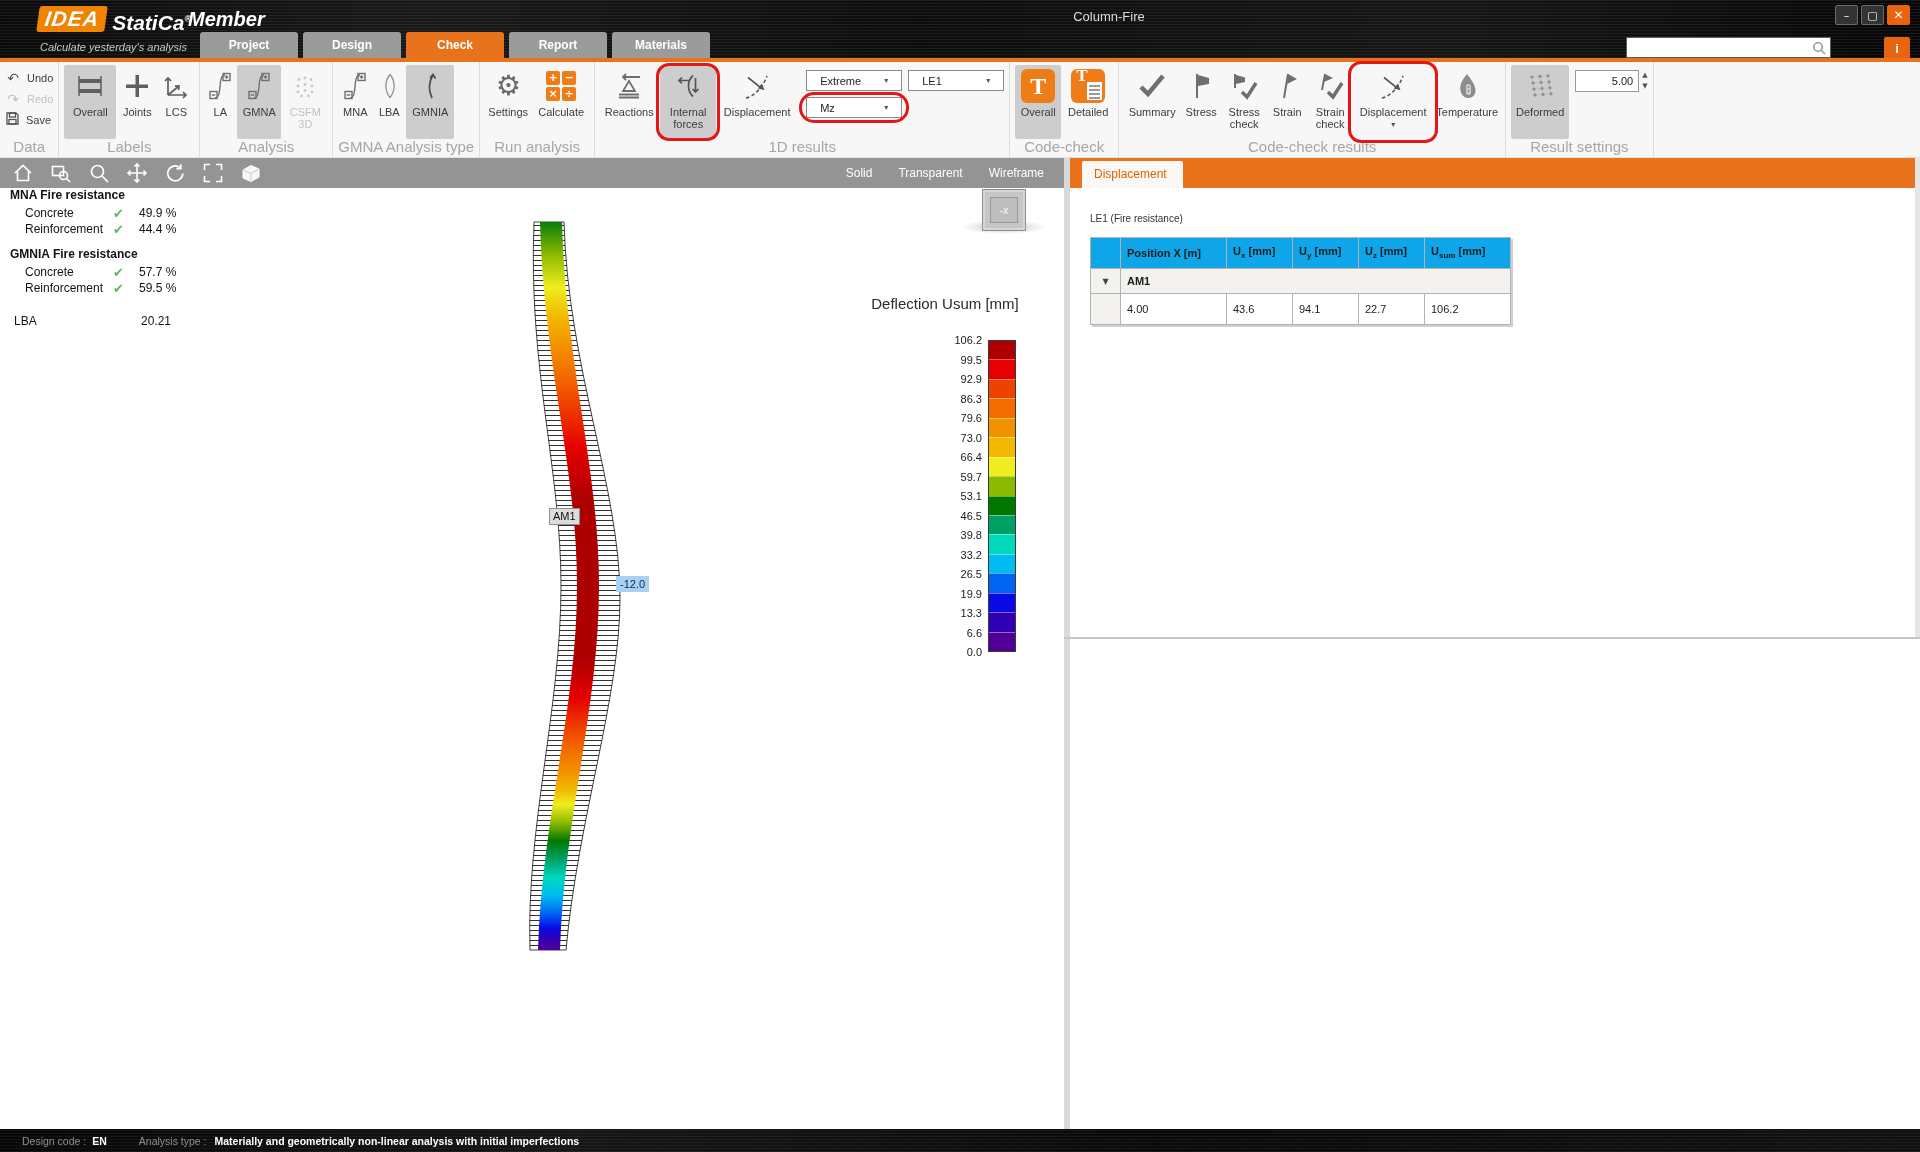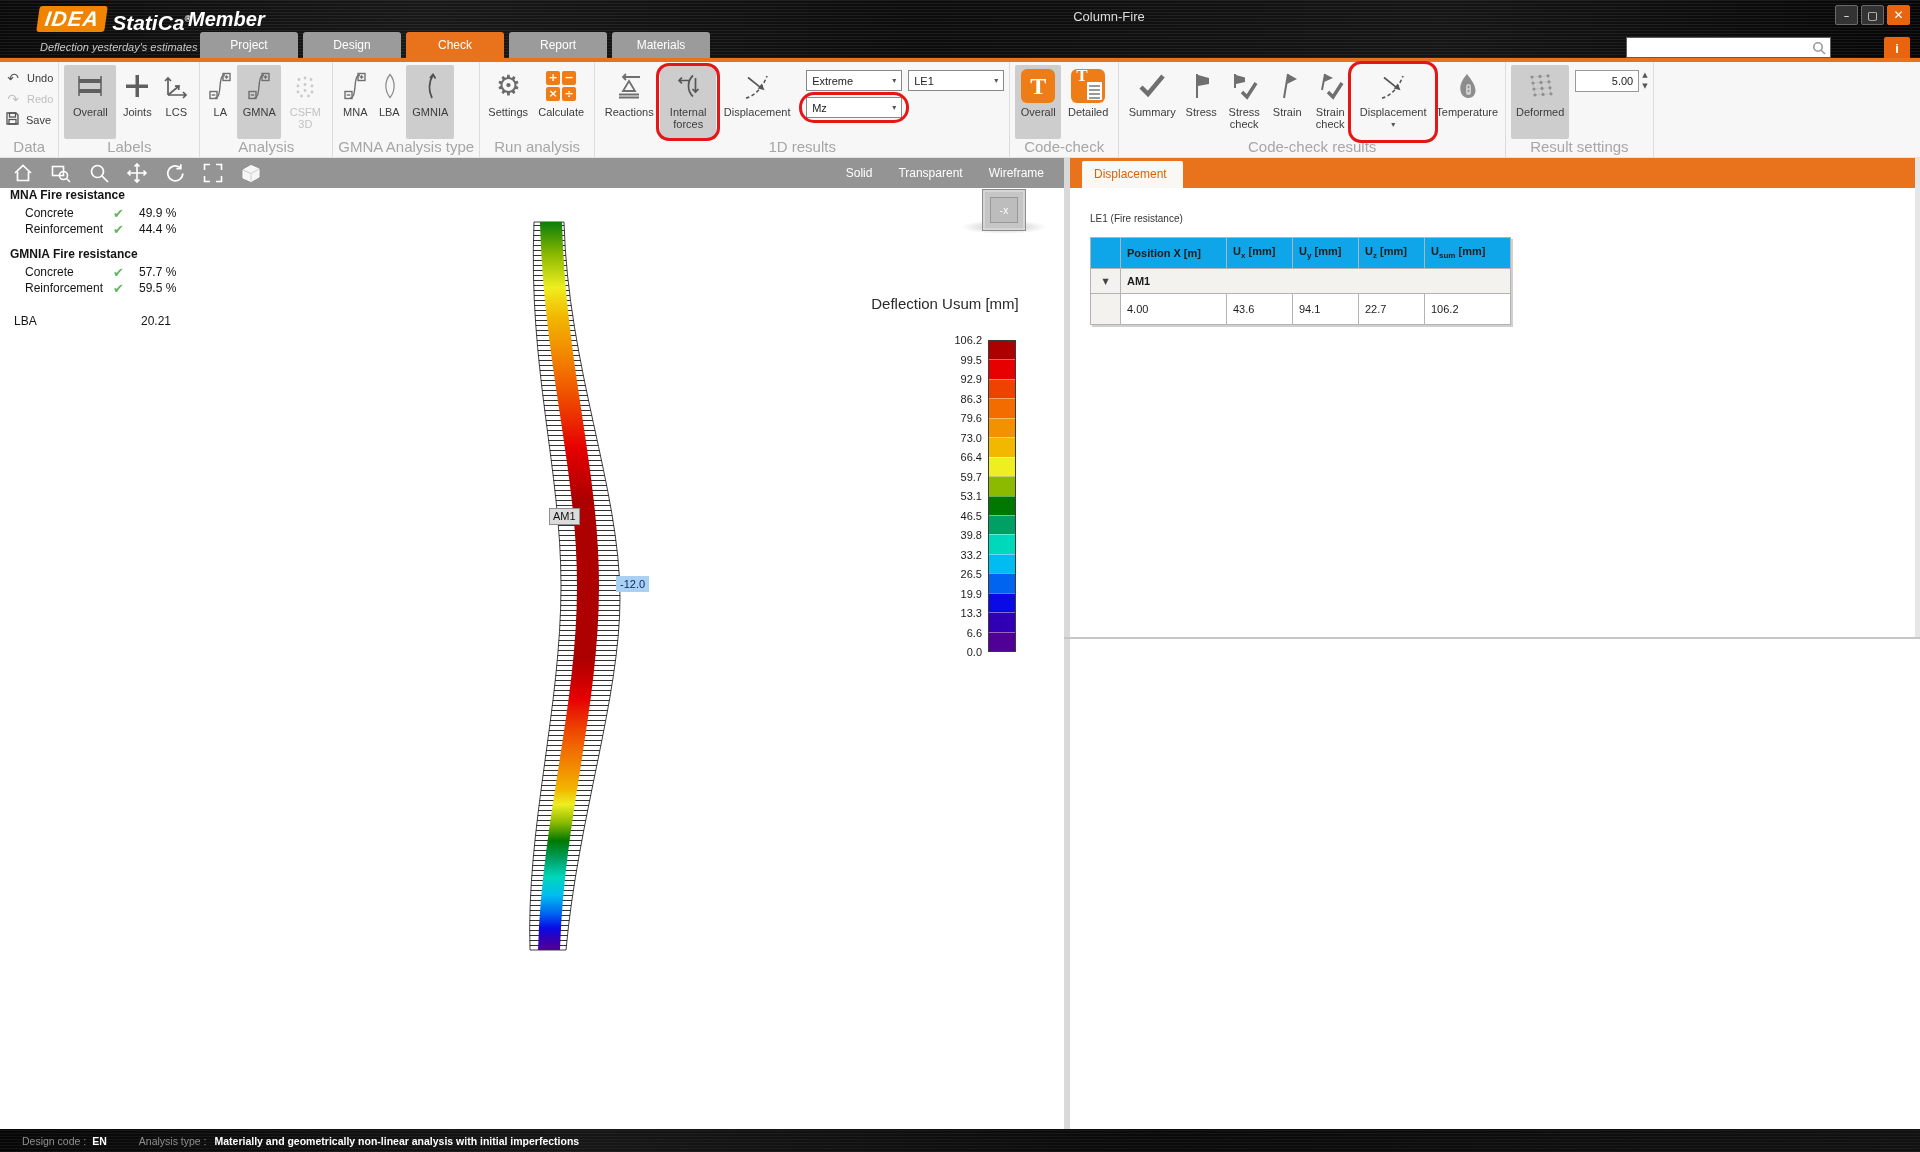--- a/index.html
+++ b/index.html
@@ -22,21 +22,21 @@
 .win-controls { position:absolute; top:5px; right:10px; display:flex; gap:3px; }
 .win-btn { width:23px; height:20px; display:flex; align-items:center; justify-content:center; color:#fff;
   font-size:11px; background:#333; border:1px solid #6a6a6a; border-radius:2px; font-family:"DejaVu Sans",sans-serif; }
 .win-btn.close { background:#e8640f; border-color:#e8640f; font-size:12px; }
 .searchwrap { position:absolute; top:37px; left:1626px; width:205px; height:21px; background:#fff; border:1px solid #5c5c5c; display:flex; align-items:center; }
 .searchwrap input { flex:1; min-width:0; border:none; outline:none; height:100%; padding:0 5px; font-size:12px; background:transparent; }
 .searchwrap svg { margin-right:4px; flex:0 0 auto; }
 .info-btn { position:absolute; top:37px; right:10px; width:26px; height:23px; background:#e8640f; color:#fff;
   font-weight:bold; font-size:13px; display:flex; align-items:center; justify-content:center; border-radius:2px; }
 .tabs { position:absolute; left:200px; bottom:0; display:flex; gap:5px; }
-.tab { width:98px; height:26px; background:#9b9b9b; color:#fff; font-weight:normal; font-size:12px;
+.tab { width:98px; height:26px; background:#9b9b9b; color:#fff; font-weight:bold; font-size:12px;
   display:flex; align-items:center; justify-content:center; border-radius:3px 3px 0 0; cursor:default; }
 .tab.active { background:#e9731c; }
 .accent-strip { position:absolute; top:58px; left:0; width:100%; height:4px; background:#e9731c; }
 
 
 .ribbon { position:absolute; top:62px; left:0; width:100%; height:96px; background:#f7f7f7;
   border-bottom:1px solid #e3e3e3; display:flex; align-items:stretch; }
 .rgroup { display:flex; flex-direction:column; border-right:1px solid #dcdcdc; padding:3px 5px 0; }
 .rgroup-content { flex:1; display:flex; align-items:flex-start; gap:2px; }
 .rgroup-content.col { flex-direction:column; gap:6px; align-items:flex-start; padding-top:5px; }
@@ -46,21 +46,21 @@
 .rbtn .ric { height:34px; display:flex; align-items:center; justify-content:center; margin-bottom:3px; }
 .rbtn.selected { background:#cdcdcd; }
 .rbtn.disabled { color:#c2c2c2; }
 .glyph { font-family:"DejaVu Sans",sans-serif; }
 .mini { display:flex; align-items:center; gap:6px; height:15px; font-size:11px; color:#3c3c3c; }
 .mini.disabled { color:#c0c0c0; }
 .mini .glyph { font-size:14px; line-height:14px; color:#555; width:16px; text-align:center; }
 .mini.disabled .glyph { color:#c0c0c0; }
 .dd-grid { display:grid; grid-template-columns:96px 96px; grid-auto-rows:21px; gap:6px 6px; margin:5px 0 0 8px; }
 .dd { position:relative; background:#fff; border:1px solid #898989; font-size:11px; display:flex;
-  align-items:center; justify-content:space-between; padding:0 5px; color:#222; }
+  align-items:center; justify-content:space-between; padding:0 13px; color:#222; }
 .dd .glyph { font-size:8px; color:#555; }
 .ring { position:absolute; border:3px solid #e51616; border-radius:13px; pointer-events:none; z-index:6; }
 .ring.r-if { inset:-2px -4px; }
 .ring.r-mz { inset:-6px -8px; border-radius:15px; }
 .ring.r-disp { inset:-4px -6px; }
 .spinner { display:flex; align-items:flex-start; margin:5px 0 0 4px; }
 .spinbox { width:64px; height:22px; border:1px solid #999; background:#fff; font-size:11px;
   display:flex; align-items:center; justify-content:flex-end; padding-right:5px; color:#222; }
 .spincol { display:flex; flex-direction:column; margin-left:3px; gap:4px; padding-top:2px; }
 .spincol .glyph { font-size:7px; color:#555; line-height:7px; }
@@ -136,21 +136,21 @@
 </head>
 <body>
 
 <div class="app">
 
   <header class="titlebar">
     <div class="brand">
       <span class="brand-box">IDEA</span>
       <span class="brand-text"><span>StatiCa</span><sup>®</sup></span>
     </div>
-    <div class="tagline">Deflection yesterday's estimates</div>
+    <div class="tagline">Calculate yesterday's analysis</div>
     <div class="app-name">Member</div>
     <div class="win-title">Column-Fire</div>
 
     <div class="win-controls">
       <div class="win-btn">–</div>
       <div class="win-btn">▢</div>
       <div class="win-btn close">✕</div>
     </div>
     <div class="searchwrap">
       <input type="text" placeholder="" style="">

